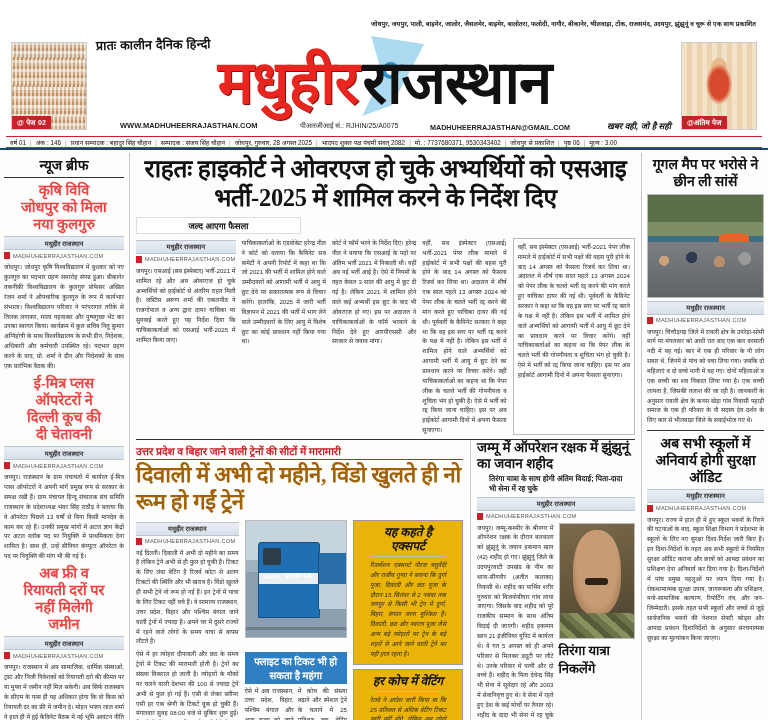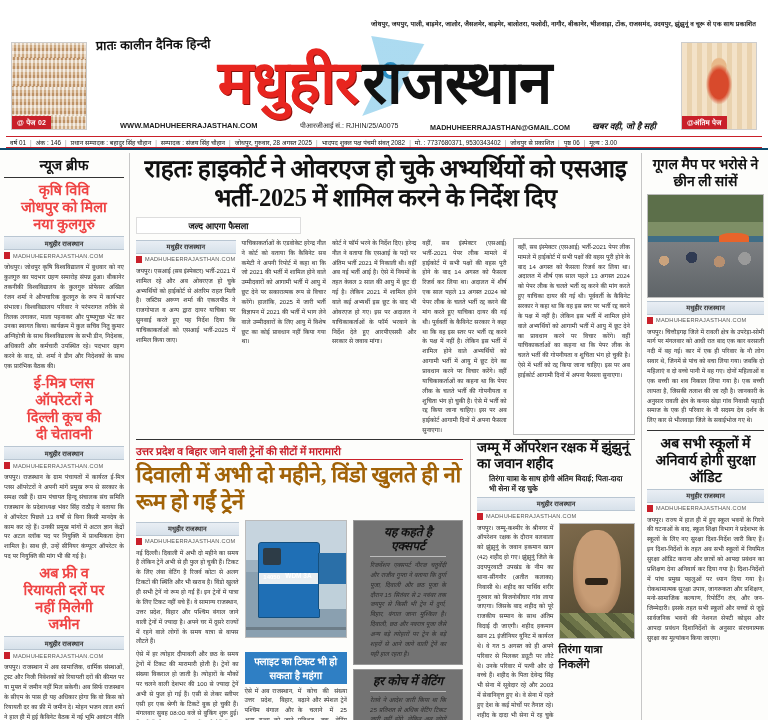--- a/index.html
+++ b/index.html
@@ -102,21 +102,21 @@
   }
   .flag-dot {
     position: absolute; left: 382px; top: 62px;
     width: 17px; height: 17px;
     border-radius: 50%;
     border: 4px solid #2b8fc4;
     background: #fff;
   }
   .info-line {
     position: absolute;
-    left: 0; right: 16px; top: 120px;
+    left: 0; right: 1px; top: 120px;
     height: 16px;
     font-size: 7px;
     color: #222;
   }
   .info-www {
     position: absolute; left: 120px; top: 1px;
     font-size: 7.5px; font-weight: bold; color: #222;
   }
   .info-rni {
     position: absolute; left: 300px; top: 1px;
@@ -314,21 +314,21 @@
     color: #fff;
     font-size: 10px; font-weight: bold;
     text-align: center;
     padding: 2px 0;
     font-family: "Liberation Serif", serif;
     margin-top: 14px;
   }
   .expert-box {
     border: 1px solid #999;
     padding: 4px 16px 5px;
-    background: #737373;
+    background: #eab308;
   }
   .expert-title {
     text-align: center;
     font-size: 12px; font-weight: bold; font-style: italic;
     line-height: 1.18; color: #111;
     font-family: "Liberation Serif", serif;
     border-bottom: 1px solid #bbb;
     padding-bottom: 3px;
     margin-bottom: 3px;
   }
@@ -351,23 +351,23 @@
     position: absolute; left: 26%; top: 56%;
     width: 48%; height: 9%;
     background: #2d2318; border-radius: 3px;
   }
   .uniform {
     position: absolute; left: 0; right: 0; bottom: 0;
     height: 22%;
     background: repeating-linear-gradient(42deg, #6c7348 0 6px, #8a8f5e 6px 12px, #565c3a 12px 18px);
   }
   .photo-cap {
-    font-size: 11px; font-weight: bold;
+    font-size: 13px; font-weight: bold;
     color: #111; padding: 2px 0 0;
-    font-family: Liberation Sans, sans-serif;
+    font-family: Liberation Serif, serif;
   }
   .river-photo {
     height: 104px;
     border: 1px solid #bbb;
     background: linear-gradient(#5c6f4a 0 26%, #7e8f66 26% 40%, #3f6d86 40% 62%, #8d8f86 62% 100%);
     position: relative; overflow: hidden;
     margin: 3px 0;
   }
   .boat {
     position: absolute; right: 12%; top: 38%;

